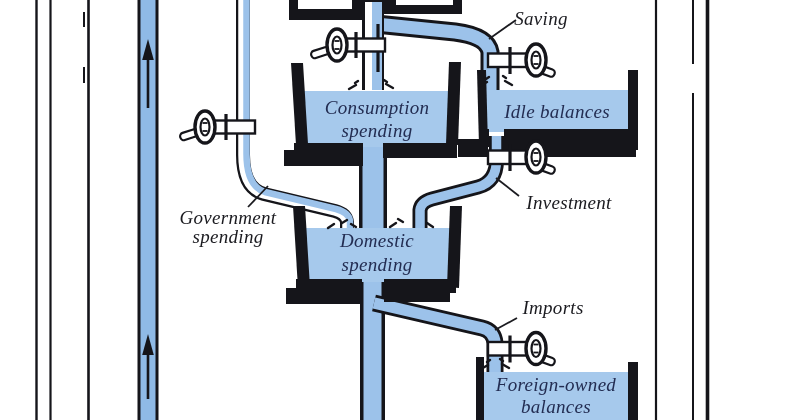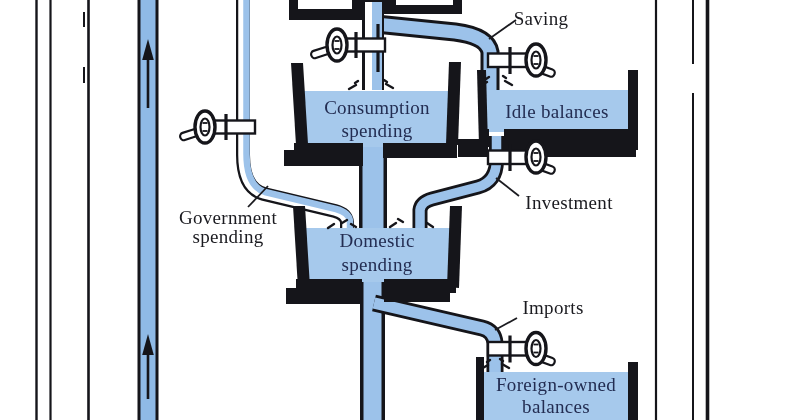--- a/index.html
+++ b/index.html
@@ -1,17 +1,17 @@
 <!DOCTYPE html>
 <html><head>
 <meta charset="utf-8">
 <style>
   html,body{margin:0;padding:0;background:#fff;}
   .stage{position:relative;width:800px;height:420px;background:#fff;overflow:hidden;
-         font-family:"Liberation Serif","DejaVu Serif",serif;}
+         font-family:"Liberation Serif","DejaVu Serif",serif;font-style:italic;}
   svg{display:block;}
   text{font-family:"Liberation Serif","DejaVu Serif",serif;letter-spacing:.3px;}
   .tank-label{fill:#232d52;font-size:19px;}
   .out-label{fill:#1b1b20;font-size:19px;}
 </style>
 </head>
 <body>
 
 <div class="stage">
 <svg width="800" height="420" viewBox="0 0 800 420">

